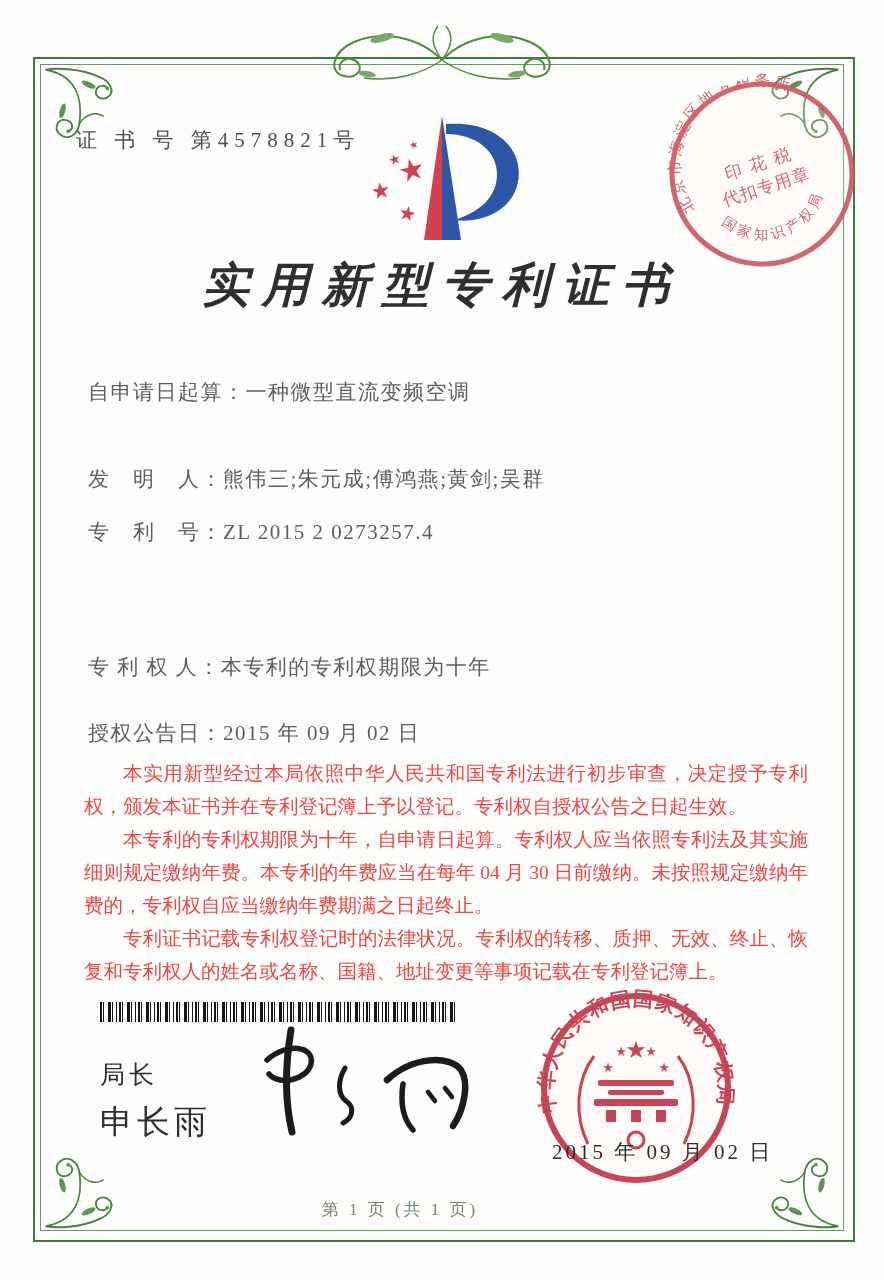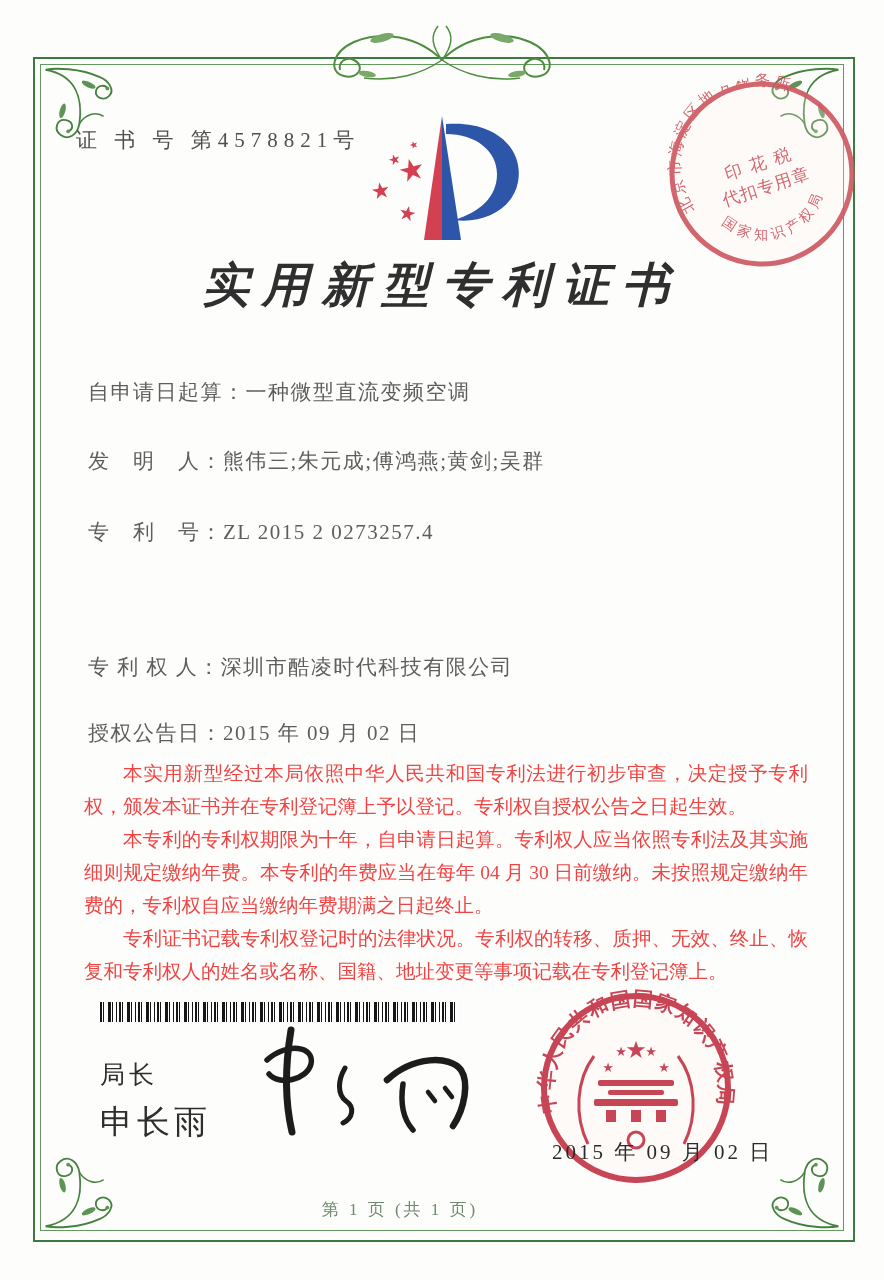--- a/index.html
+++ b/index.html
@@ -14,21 +14,21 @@
   .frame-inner{left:40px;top:64px;width:802px;height:1165px;border:1px solid #63985f;}
   
   .cert-no{left:76px;top:126px;font-size:21px;letter-spacing:6px;color:#4f4f4f;}
   .logo{left:342px;top:108px;width:210px;height:142px;}
   .title{left:0;top:254px;width:884px;text-align:center;font-size:47px;font-weight:bold;
          letter-spacing:13px;color:#2f2f2f;font-style:italic;}
   
   .tax-stamp{left:666px;top:78px;width:192px;height:192px;transform:rotate(-18deg);opacity:.92;}
   
   .field{left:88px;width:740px;font-size:21px;color:#5e5e5e;letter-spacing:1.5px;white-space:nowrap;}
-  .f0{top:378px;} .f1{top:447px;} .f2{top:518px;} .f3{top:586px;} .f4{top:653px;} .f5{top:719px;}
+  .f0{top:378px;} .f1{top:465px;} .f2{top:518px;} .f3{top:586px;} .f4{top:653px;} .f5{top:719px;}
   
   .body-text{left:84px;top:757px;width:724px;font-size:19.5px;line-height:33px;color:#ef4444;
              text-align:justify;}
   .body-text p{margin:0;text-indent:2em;}
   
   .barcode{left:100px;top:1002px;width:358px;height:20px;background:
     repeating-linear-gradient(90deg,
       #161616 0px,#161616 2px, #fff 2px,#fff 3px,
       #161616 3px,#161616 4px, #fff 4px,#fff 8px,
       #161616 8px,#161616 11px,#fff 11px,#fff 12px,
@@ -153,21 +153,21 @@
     <text font-size="14" fill="#cf5a64" letter-spacing="4">
       <textPath href="#taxBottom" startOffset="8">国家知识产权局</textPath>
     </text>
     <text x="95" y="90" font-size="17" fill="#cf5a64" text-anchor="middle" letter-spacing="2">印 花 税</text>
     <text x="95" y="114" font-size="17" fill="#cf5a64" text-anchor="middle" letter-spacing="1">代扣专用章</text>
   </svg>
 
   <div class="abs field f0"><span>自申请日起算：</span><span>一种微型直流变频空调</span></div>
   <div class="abs field f1"><span>发　明　人：</span><span>熊伟三;朱元成;傅鸿燕;黄剑;吴群</span></div>
   <div class="abs field f2"><span>专　利　号：</span><span>ZL 2015 2 0273257.4</span></div>
-  <div class="abs field f4"><span>专 利 权 人：</span><span>深圳市酷凌时代科技有限公司</span></div>
+  <div class="abs field f4"><span>专 利 权 人：</span><span>本专利的专利权期限为十年</span></div>
   <div class="abs field f5"><span>授权公告日：</span><span>2015 年 09 月 02 日</span></div>
 
   <div class="abs body-text">
     <p>本实用新型经过本局依照中华人民共和国专利法进行初步审查，决定授予专利权，颁发本证书并在专利登记簿上予以登记。专利权自授权公告之日起生效。</p>
     <p>本专利的专利权期限为十年，自申请日起算。专利权人应当依照专利法及其实施细则规定缴纳年费。本专利的年费应当在每年 04 月 30 日前缴纳。未按照规定缴纳年费的，专利权自应当缴纳年费期满之日起终止。</p>
     <p>专利证书记载专利权登记时的法律状况。专利权的转移、质押、无效、终止、恢复和专利权人的姓名或名称、国籍、地址变更等事项记载在专利登记簿上。</p>
   </div>
 
   <div class="abs barcode"></div>
 

